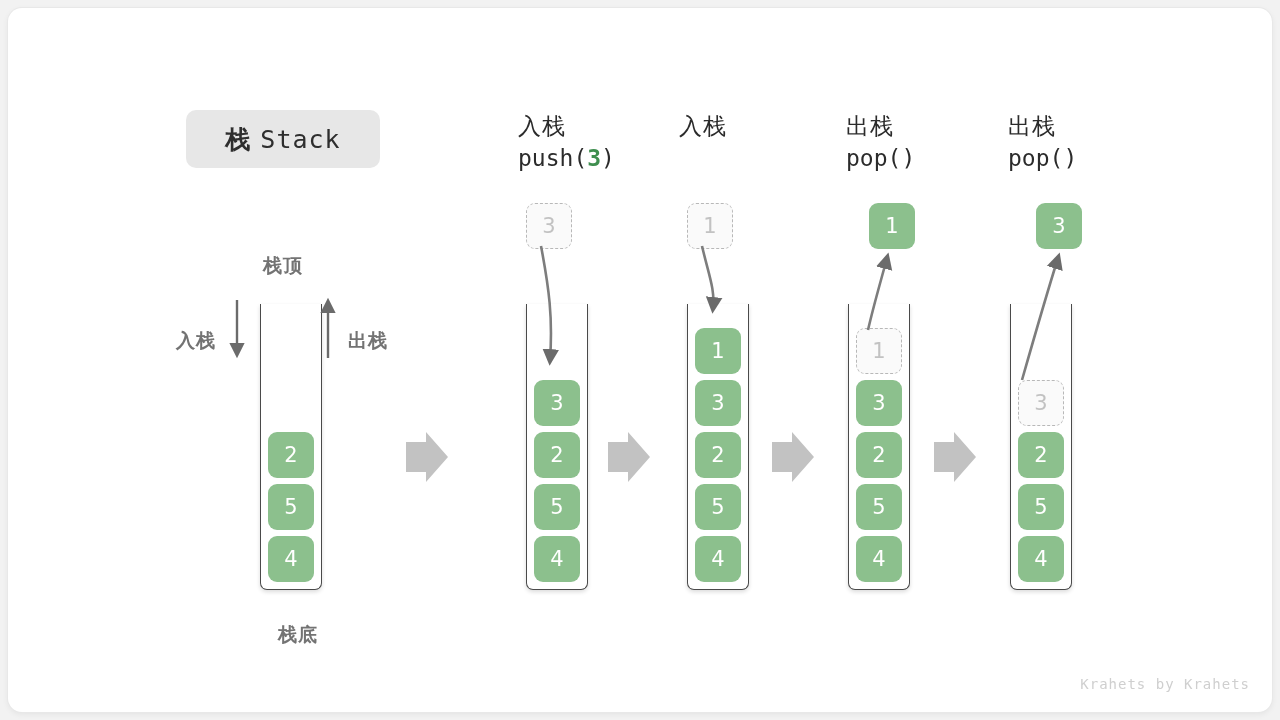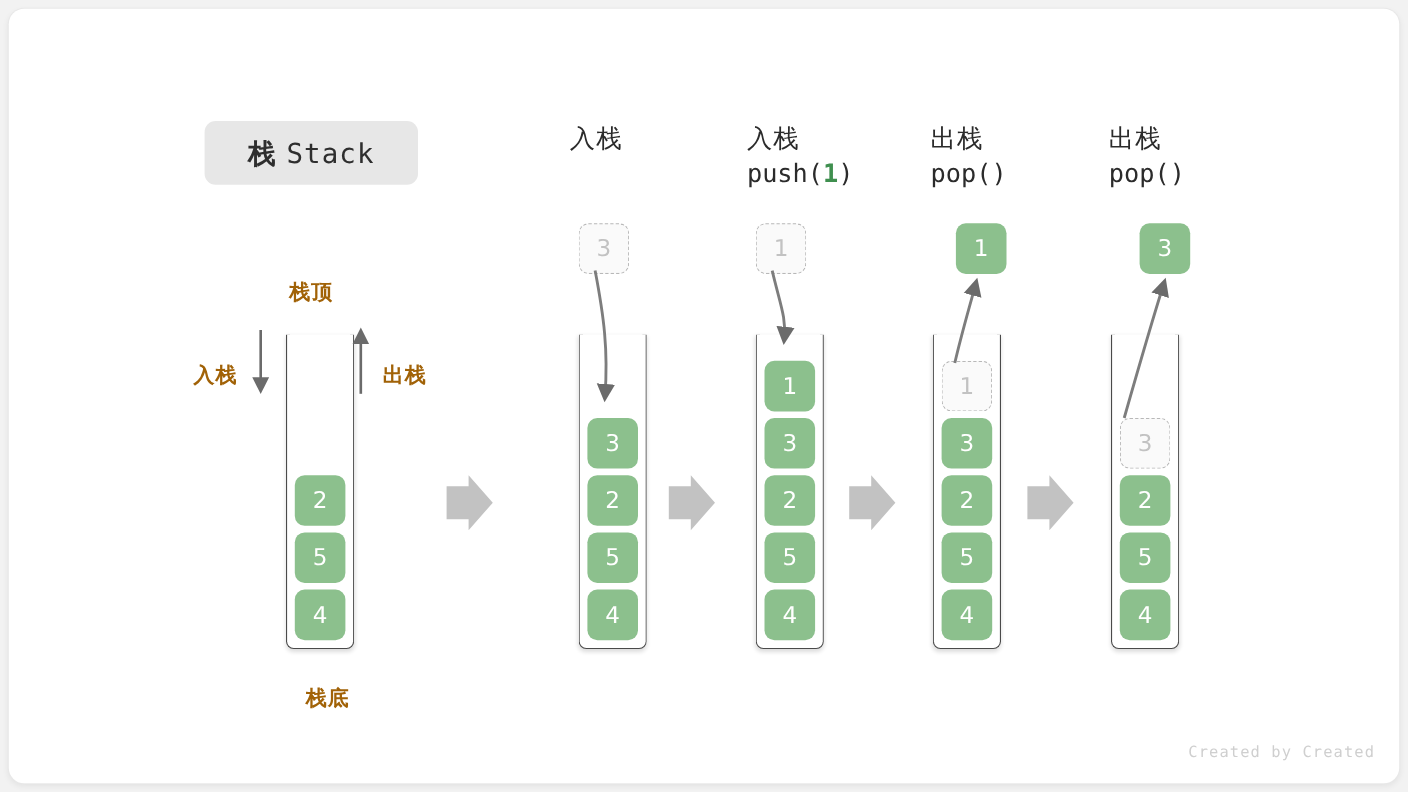--- a/index.html
+++ b/index.html
@@ -115,21 +115,21 @@
     color: #c2c2c2;
     border: 1.6px dashed #b8b8b8;
     box-sizing: border-box;
   }
 
   
   .side-label {
     position: absolute;
     font-size: 19px;
     font-weight: bold;
-    color: #a16207;
+    color: #737373;
     letter-spacing: 1px;
     white-space: nowrap;
   }
 
   
   .overlay {
     position: absolute;
     left: 0; top: 0;
     width: 1264px;
     height: 704px;
@@ -165,33 +165,33 @@
 
     <div class="stack" style="left:252px; top:296px;">
       <div class="walls" style="top:0; height:286px;"></div>
       <div class="cell solid" style="left:8px; top:128px;">2</div>
       <div class="cell solid" style="left:8px; top:180px;">5</div>
       <div class="cell solid" style="left:8px; top:232px;">4</div>
     </div>
 
     <div class="col-head" style="left:510px; top:103px;">
       <div class="line1">入栈</div>
+      <div class="line2"><span>push(</span><span class="arg">3</span><span>)</span></div>
     </div>
     <div class="cell ghost" style="left:518px; top:195px;">3</div>
     <div class="stack" style="left:518px; top:296px;">
       <div class="walls" style="top:0; height:286px;"></div>
       <div class="cell solid" style="left:8px; top:76px;">3</div>
       <div class="cell solid" style="left:8px; top:128px;">2</div>
       <div class="cell solid" style="left:8px; top:180px;">5</div>
       <div class="cell solid" style="left:8px; top:232px;">4</div>
     </div>
 
     <div class="col-head" style="left:671px; top:103px;">
       <div class="line1">入栈</div>
-      <div class="line2"><span>push(</span><span class="arg">1</span><span>)</span></div>
     </div>
     <div class="cell ghost" style="left:679px; top:195px;">1</div>
     <div class="stack" style="left:679px; top:296px;">
       <div class="walls" style="top:0; height:286px;"></div>
       <div class="cell solid" style="left:8px; top:24px;">1</div>
       <div class="cell solid" style="left:8px; top:76px;">3</div>
       <div class="cell solid" style="left:8px; top:128px;">2</div>
       <div class="cell solid" style="left:8px; top:180px;">5</div>
       <div class="cell solid" style="left:8px; top:232px;">4</div>
     </div>
@@ -264,15 +264,15 @@
         <path d="M600,434 L620,434 L620,424 L642,449 L620,474 L620,464 L600,464 z"></path>
       </g>
       <g fill="#c2c2c2">
         <path d="M764,434 L784,434 L784,424 L806,449 L784,474 L784,464 L764,464 z"></path>
       </g>
       <g fill="#c2c2c2">
         <path d="M926,434 L946,434 L946,424 L968,449 L946,474 L946,464 L926,464 z"></path>
       </g>
     </svg>
 
-    <div class="credit">Created by Created</div>
+    <div class="credit">Krahets by Krahets</div>
   </div>
 </div>
 
 </body></html>

